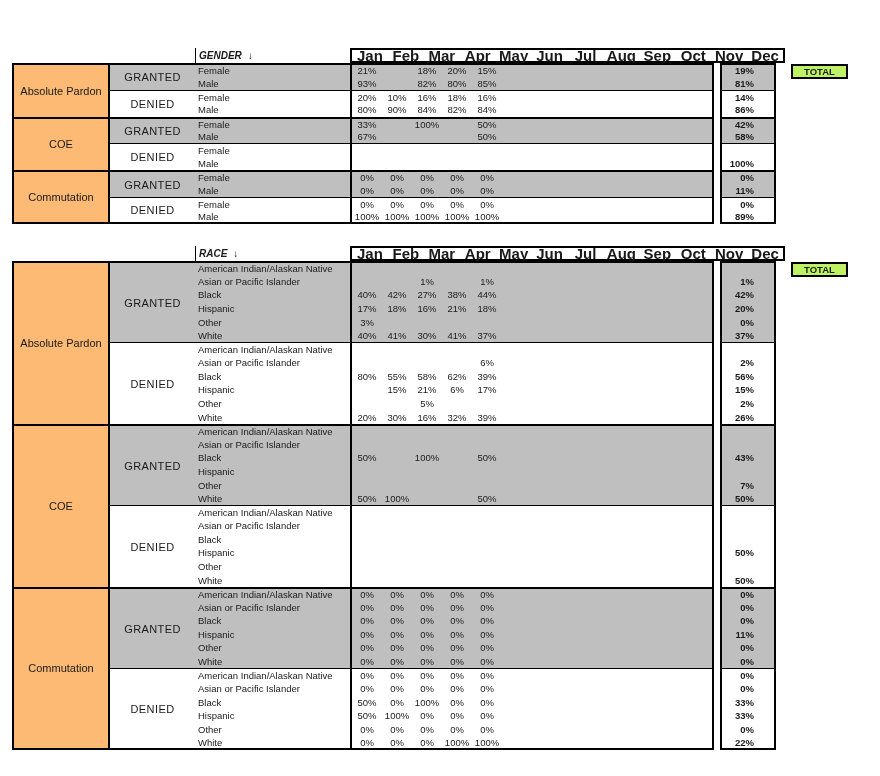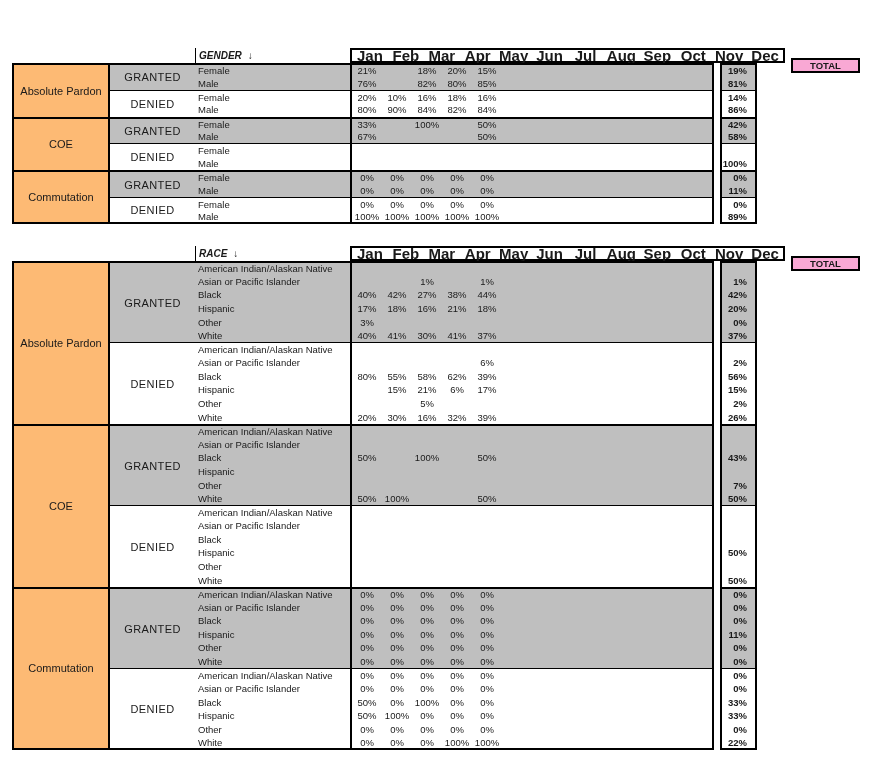--- a/index.html
+++ b/index.html
@@ -23,23 +23,23 @@
     font-size: 10px; font-weight: bold; font-style: italic;
   }
   .arrow { font-style: normal; font-weight: bold; font-size: 10px; cursor: pointer; }
   .mbox {
     position: absolute; left: 338px; top: 0; width: 435px; height: 15px;
     border: 2px solid #000; display: flex; background: #fff;
   }
   .mh { flex: 1; display: flex; align-items: center; justify-content: center;
         font-size: 15px; font-weight: bold; }
   .thead-total {
-    position: absolute; left: 779px; top: 10px; width: 69px; height: 15px;
+    position: absolute; left: 779px; top: 16px; width: 57px; height: 15px;
     border: 2px solid #000; display: flex; align-items: center; justify-content: center;
-    font-size: 9.5px; font-weight: bold; background: #f9a8d4;
+    font-size: 9.5px; font-weight: bold; background: #bef264;
   }
 
   .tbody { position: absolute; top: 15px; left: 0; width: 826px; }
   .section { display: flex; }
   .category {
     width: 98px;
     border-left: 2px solid #000; border-right: 2px solid #000; border-top: 2px solid #000;
     display: flex; align-items: center; justify-content: center;
     font-size: 11px; background: #fdba74; text-align: center;
   }
@@ -49,22 +49,22 @@
   .status { width: 85px; display: flex; align-items: center; justify-content: center;
             font-size: 11px; letter-spacing: 0.4px; background: #fff; }
   .rows { flex: 1; display: flex; flex-direction: column; }
   .row { display: flex; height: var(--rh); }
   .label { width: 155px; display: flex; align-items: center; padding-left: 3px;
            font-size: 9.5px; background: #fff; white-space: nowrap; }
   .months { width: 364px; display: flex;
             border-left: 2px solid #000; border-right: 2px solid #000; background: #fff; }
   .val { flex: 1; display: flex; align-items: center; justify-content: center; font-size: 9.5px; }
   .gap { width: 6px; background: #fff; }
-  .total { width: 37px; border-left: 2px solid #000; border-right: 2px solid #000;
-           display: flex; align-items: center; justify-content: flex-end; padding-right: 8px;
+  .total { width: 56px; border-left: 2px solid #000; border-right: 2px solid #000;
+           display: flex; align-items: center; justify-content: flex-end; padding-right: 20px;
            font-size: 9.5px; font-weight: bold; background: #fff; }
 
   .block.shaded .status, .block.shaded .label,
   .block.shaded .months, .block.shaded .total { background: #bfbfbf; }
 
   
   .section .block:first-child > .status,
   .section .block:first-child .row:first-child .label,
   .section .block:first-child .row:first-child .months,
   .section .block:first-child .row:first-child .total { border-top: 2px solid #000; }
@@ -129,21 +129,21 @@
                     <div class="val cell"></div>
                     <div class="val cell"></div>
                     <div class="val cell"></div>
                   </div>
                   <div class="gap"></div>
                   <div class="total cell">19%</div>
                 </div>
                 <div class="row">
                   <div class="label cell">Male</div>
                   <div class="months">
-                    <div class="val cell">76%</div>
+                    <div class="val cell">93%</div>
                     <div class="val cell"></div>
                     <div class="val cell">82%</div>
                     <div class="val cell">80%</div>
                     <div class="val cell">85%</div>
                     <div class="val cell"></div>
                     <div class="val cell"></div>
                     <div class="val cell"></div>
                     <div class="val cell"></div>
                     <div class="val cell"></div>
                     <div class="val cell"></div>

